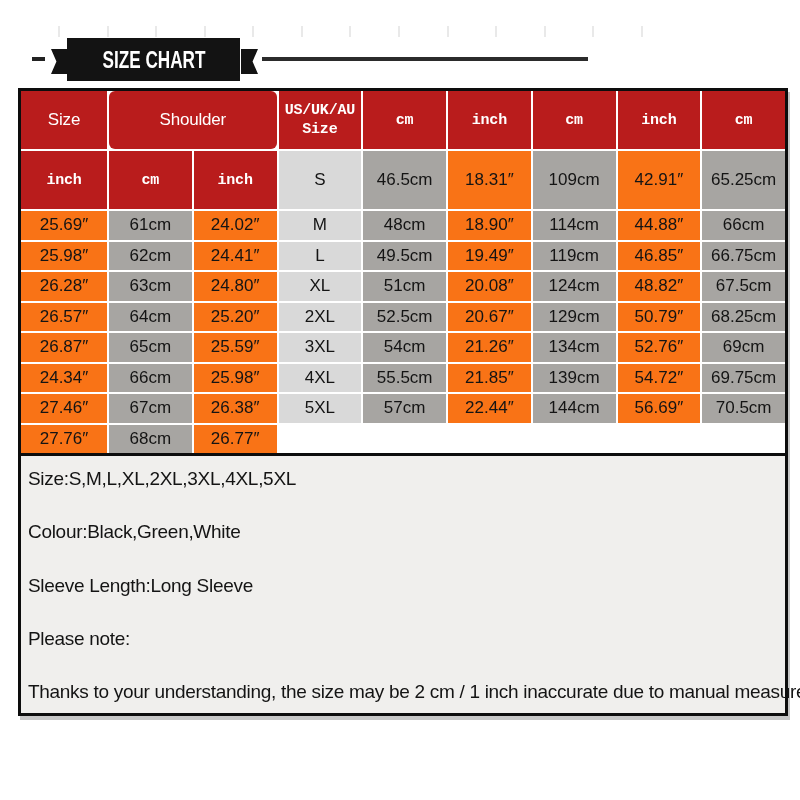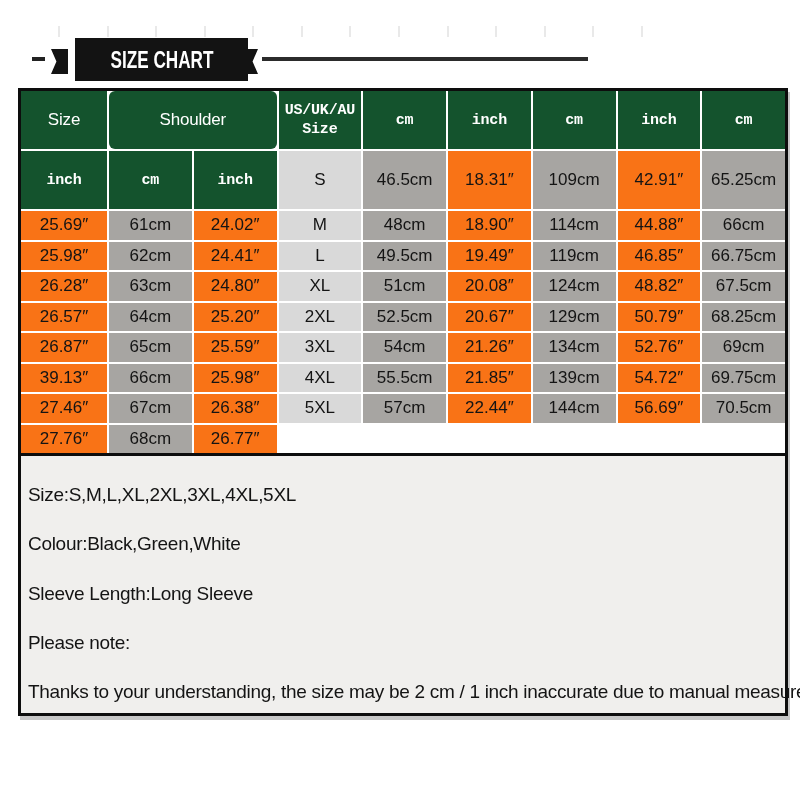--- a/index.html
+++ b/index.html
@@ -11,51 +11,51 @@
   .ruler-ticks { position:absolute; left:58px; top:26px; width:585px; height:12px;
     display:flex; justify-content:space-between; }
   .ruler-ticks span { width:2px; height:11px; background:#e9e9e9; }
 
   .banner-dash { position:absolute; left:32px; top:57px; width:13px; height:4px; background:#222; }
 
   .ribbon-fold { position:absolute; top:49px; width:17px; height:25px; background:#131313; }
   .ribbon-fold.left  { left:51px;  clip-path:polygon(0 0,100% 0,100% 100%,0 100%,32% 50%); }
   .ribbon-fold.right { left:241px; clip-path:polygon(0 0,100% 0,68% 50%,100% 100%,0 100%); }
 
-  .ribbon-main { position:absolute; left:75px; top:38px; width:173px; height:43px;
+  .ribbon-main { position:absolute; left:67px; top:38px; width:173px; height:43px;
     background:#131313; display:flex; align-items:center; justify-content:center; }
   .ribbon-main .ttl { color:#fff; font-weight:700; font-size:22px; letter-spacing:0px;
     display:inline-block; transform:scale(0.78,1.08); white-space:nowrap; }
 
   .header-line { position:absolute; left:262px; top:57px; width:326px; height:4px; background:#2b2b2b; }
 
   
   .chart-box { position:absolute; left:18px; top:88px; width:770px; height:628px;
     border:3px solid #0d0d0d; background:#f0efed;
     box-shadow:2px 4px 0 rgba(130,130,130,0.45);
     display:flex; flex-direction:column; }
 
   .size-table { display:grid;
     grid-template-columns:86px repeat(8,1fr);
     grid-template-rows:58px 58px repeat(8,28.5px);
     gap:2px; background:#ffffff; }
 
   .cell { display:flex; align-items:center; justify-content:center; }
-  .th { background:#14532d; color:#ffffff; font-size:17px; font-weight:400;
+  .th { background:#b91c1c; color:#ffffff; font-size:17px; font-weight:400;
     letter-spacing:-0.2px; }
   .span2 { grid-column:span 2;border-radius:6px; }
   .th-unit { font-family:"Liberation Mono", monospace; font-weight:700; font-size:15px;
     flex-direction:column; line-height:19px; }
 
   .c-size { background:#d9d9d9; font-size:17px; }
   .c-cm   { background:#a7a5a2; font-size:17px; }
   .c-inch { background:#f97316; font-size:17px; }
 
   
-  .notes { flex:1; border-top:3px solid #0d0d0d; padding:24px 8px 6px 7px;
+  .notes { flex:1; border-top:3px solid #0d0d0d; padding:8px 8px 6px 7px;
     display:flex; flex-direction:column; justify-content:space-between; }
   .note-line { font-size:19px; letter-spacing:-0.3px; line-height:30px; white-space:nowrap; }
 </style>
 </head>
 <body>
 
 <div class="stage">
 
   <div class="ruler-ticks">
     <span></span>
@@ -149,21 +149,21 @@
       <div class="cell c-inch">26.87″</div>
       <div class="cell c-cm">65cm</div>
       <div class="cell c-inch">25.59″</div>
 
       <div class="cell c-size">3XL</div>
       <div class="cell c-cm">54cm</div>
       <div class="cell c-inch">21.26″</div>
       <div class="cell c-cm">134cm</div>
       <div class="cell c-inch">52.76″</div>
       <div class="cell c-cm">69cm</div>
-      <div class="cell c-inch">39.13″</div>
+      <div class="cell c-inch">24.34″</div>
       <div class="cell c-cm">66cm</div>
       <div class="cell c-inch">25.98″</div>
 
       <div class="cell c-size">4XL</div>
       <div class="cell c-cm">55.5cm</div>
       <div class="cell c-inch">21.85″</div>
       <div class="cell c-cm">139cm</div>
       <div class="cell c-inch">54.72″</div>
       <div class="cell c-cm">69.75cm</div>
       <div class="cell c-inch">27.46″</div>

